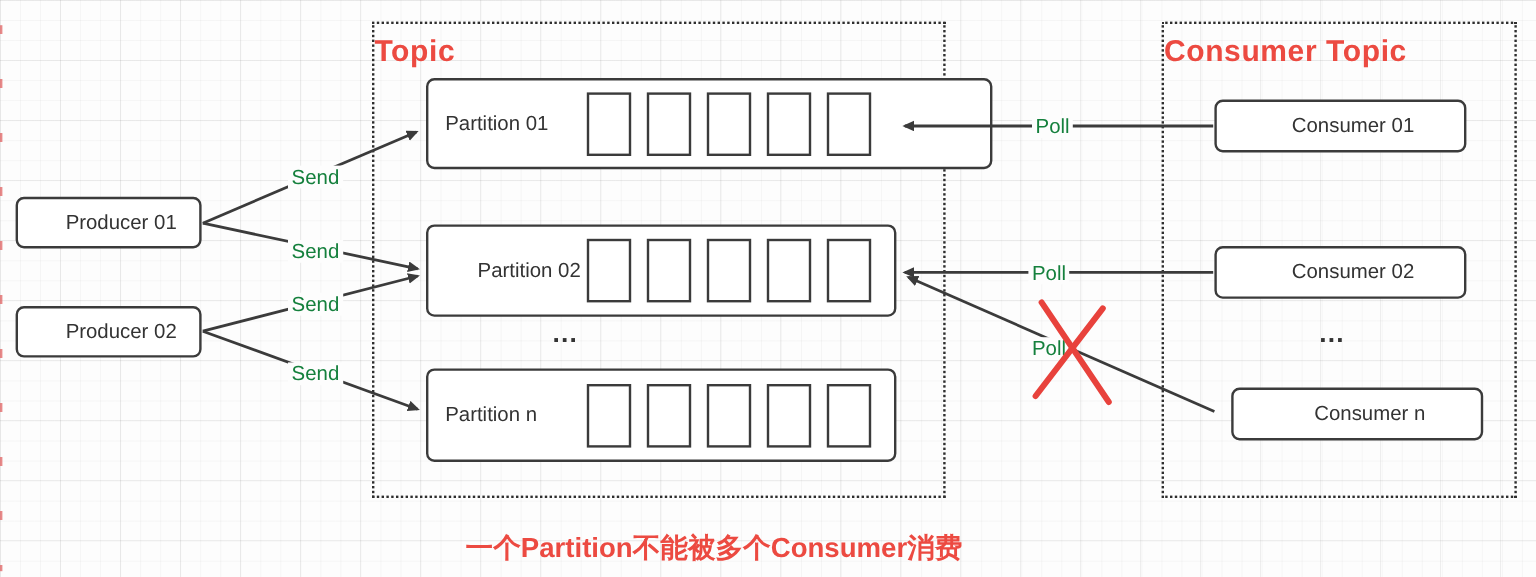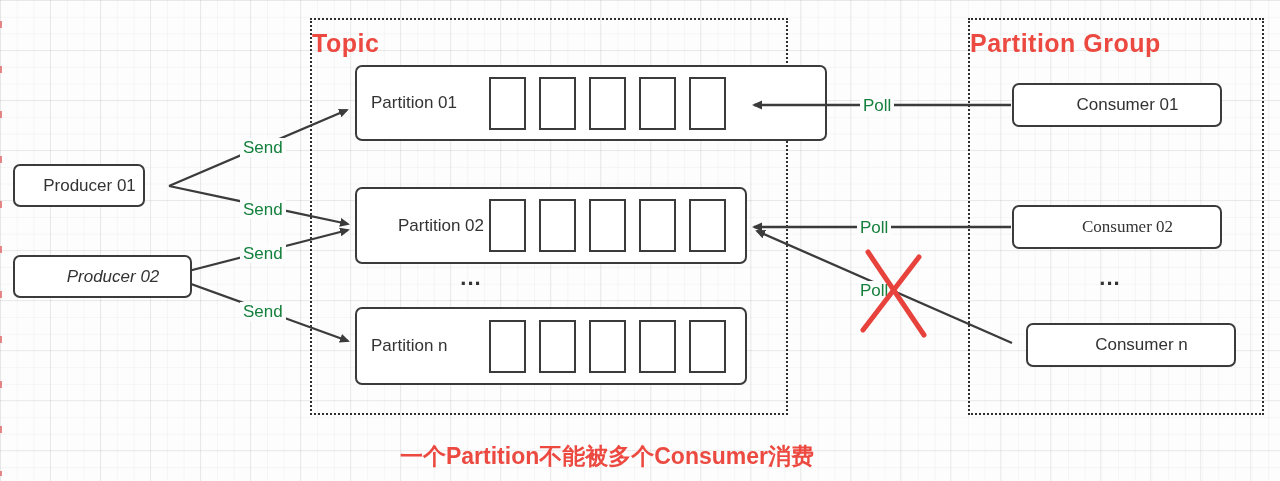--- a/index.html
+++ b/index.html
@@ -33,36 +33,36 @@
     position:absolute; top:9px; left:0; right:0; 
     color:#ec4a41; font-size:25px; font-weight:700; letter-spacing:0.5px;
   }
 
   .node {
     position:absolute; background:#ffffff; border:2px solid #3b3b3b; border-radius:7px;
     display:flex; align-items:center; justify-content:center;
     font-size:17px; color:#333; z-index:3; white-space:nowrap;padding-left:21px;
   }
 
-  .producer-01 { left:13px;  top:164px; width:132px; height:43px; }
-  .producer-02 { left:13px;  top:255px; width:179px; height:43px;font-style:italic; }
+  .producer-01 { left:13px;  top:164px; width:155px; height:43px; }
+  .producer-02 { left:13px;  top:255px; width:155px; height:43px; }
 
   .partition { justify-content:flex-start; padding-left:14px; }
   .partition-01 { left:43px;  top:45px;  width:472px; height:76px; }
   .partition-02 { left:43px;  top:167px; width:392px; height:77px;padding-left:41px; }
   .partition-n  { left:43px;  top:287px; width:392px; height:78px; }
 
   .slots {
     position:absolute; left:132px; top:0; bottom:0;
     display:flex; align-items:center; gap:13px;
   }
   .slot { width:37px; height:53px; border:2px solid #3b3b3b; background:#fff; }
 
   .consumer-01 { left:42px; top:63px;  width:210px; height:44px; }
-  .consumer-02 { left:42px; top:185px; width:210px; height:44px;font-family:Liberation Serif, serif; }
+  .consumer-02 { left:42px; top:185px; width:210px; height:44px; }
   .consumer-n  { left:56px; top:303px; width:210px; height:44px; }
 
   .ellipsis {
     position:absolute; z-index:3; font-size:22px; font-weight:700; color:#333;
     letter-spacing:1px; line-height:20px;
   }
   .ellipsis-topic     { left:455px; top:268px; width:32px; text-align:center; }
   .ellipsis-consumers { left:1092px; top:268px; width:36px; text-align:center; }
 
   .arrows-layer { position:absolute; left:0; top:0; z-index:2; pointer-events:none; }
@@ -75,21 +75,21 @@
   .lbl-send-1 { left:240px; top:138px; }
   .lbl-send-2 { left:240px; top:200px; }
   .lbl-send-3 { left:240px; top:244px; }
   .lbl-send-4 { left:240px; top:302px; }
   .lbl-poll-1 { left:860px; top:96px;  }
   .lbl-poll-2 { left:857px; top:218px; }
   .lbl-poll-3 { left:857px; top:281px; }
 
   .caption {
     position:absolute; left:595px; top:441px; transform:translateX(-50%);
-    z-index:4; font-size:23px; font-weight:700; color:#ec4a41; white-space:nowrap;margin-left:12px;
+    z-index:4; font-size:23px; font-weight:700; color:#ec4a41; white-space:nowrap;
   }
 </style>
 </head>
 <body>
 
 <div class="canvas">
 
   <div class="edge-ticks"></div>
 
   <svg class="arrows-layer" width="1280" height="481" viewBox="0 0 1280 481">
@@ -147,21 +147,21 @@
           <div class="slot"></div>
           <div class="slot"></div>
           <div class="slot"></div>
         </div>
     </div>
   </div>
 
   <div class="ellipsis ellipsis-topic">...</div>
 
   <div class="group group-consumers">
-    <div class="group-title">Partition Group</div>
+    <div class="group-title">Consumer Topic</div>
 
     <div class="node consumer-01">
       <span>Consumer 01</span>
     </div>
     <div class="node consumer-02">
       <span>Consumer 02</span>
     </div>
     <div class="node consumer-n">
       <span>Consumer n</span>
     </div>

